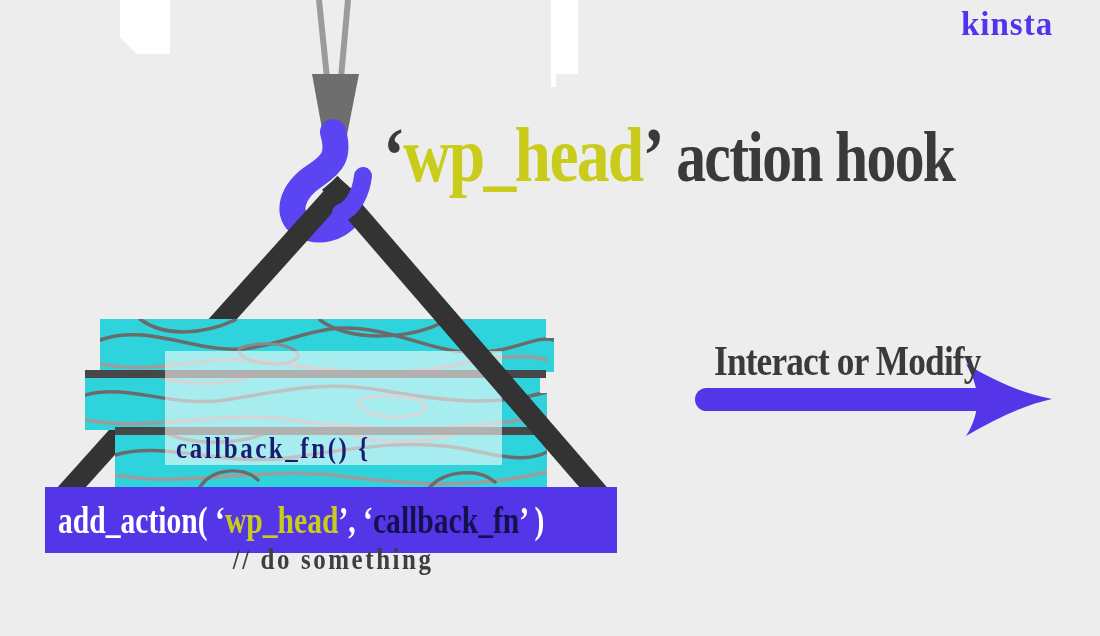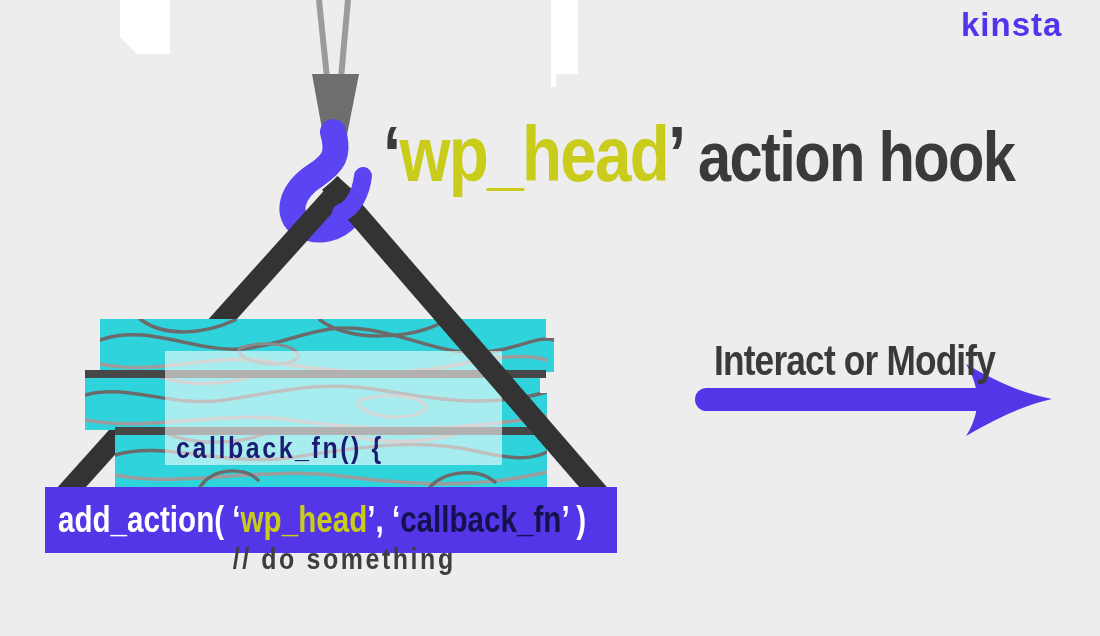--- a/index.html
+++ b/index.html
@@ -1,17 +1,17 @@
 <!DOCTYPE html>
 <html><head>
 <meta charset="utf-8">
 <style>
   html,body{margin:0;padding:0;background:#EDEDED;}
   .stage{position:relative;width:1100px;height:636px;background:#EDEDED;overflow:hidden;
-         font-family:Liberation Sans, sans-serif;}
+         font-family:Liberation Serif, serif;}
   svg.illustration{position:absolute;left:0;top:0;}
 
   .logo{position:absolute;left:961px;top:6px;font-size:33px;font-weight:bold;
         letter-spacing:1px;color:#5333ED;}
 
   .title{position:absolute;left:383px;top:112px;font-weight:bold;font-size:71px;
          letter-spacing:-2px;white-space:nowrap;color:#3A3A3A;line-height:1.1;
          transform:scaleX(0.84);transform-origin:left top;}
   .title .hl-group{font-size:78px;}
   .title .hl{color:#C9CC1B;}

